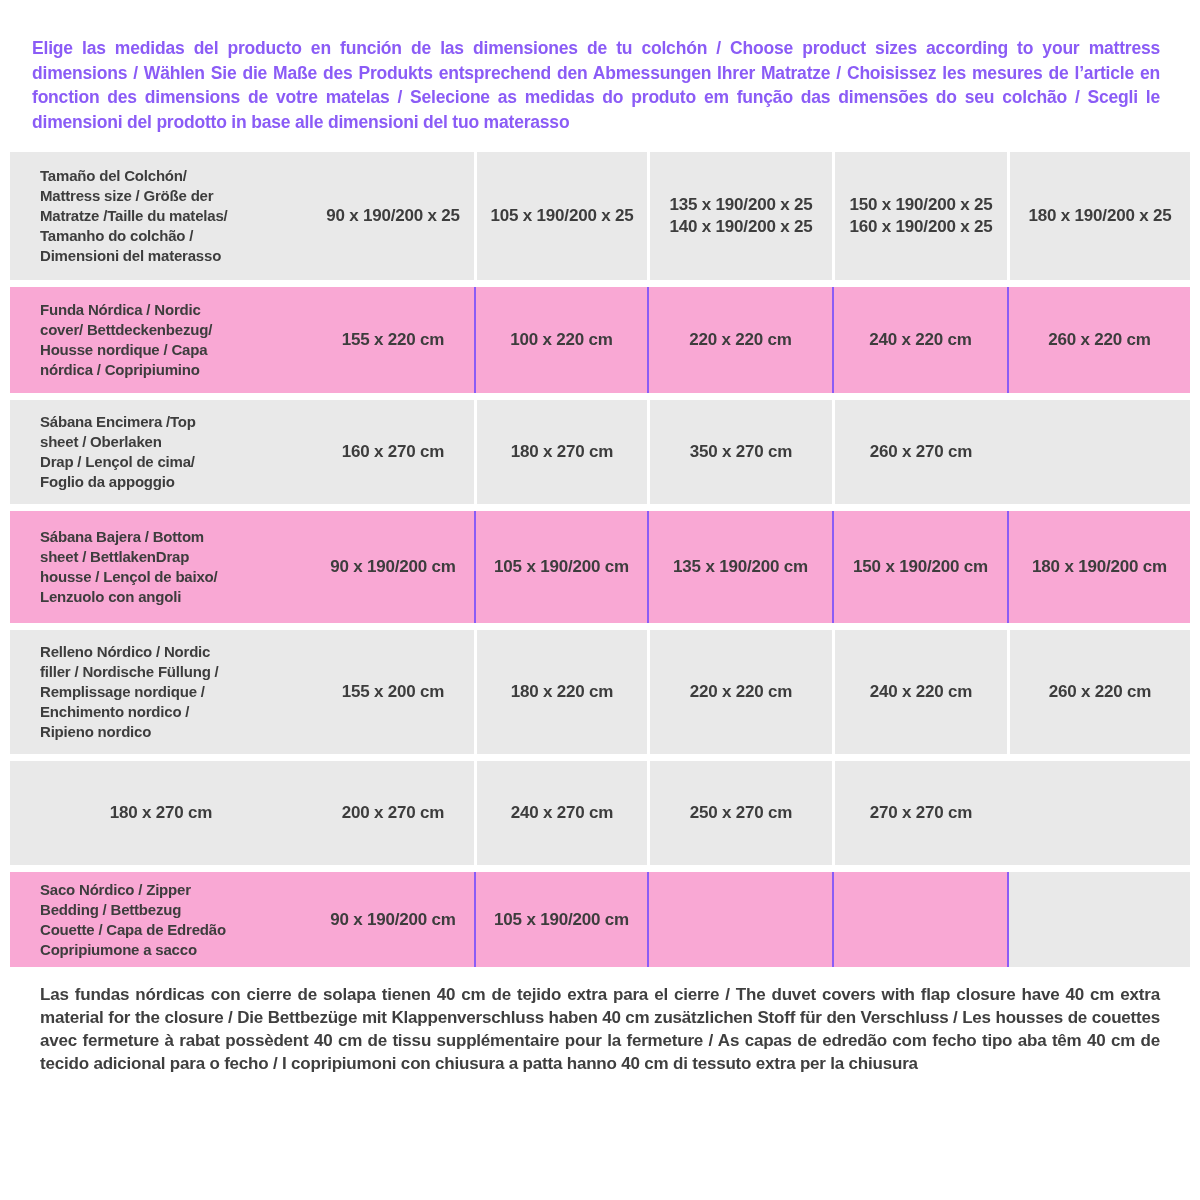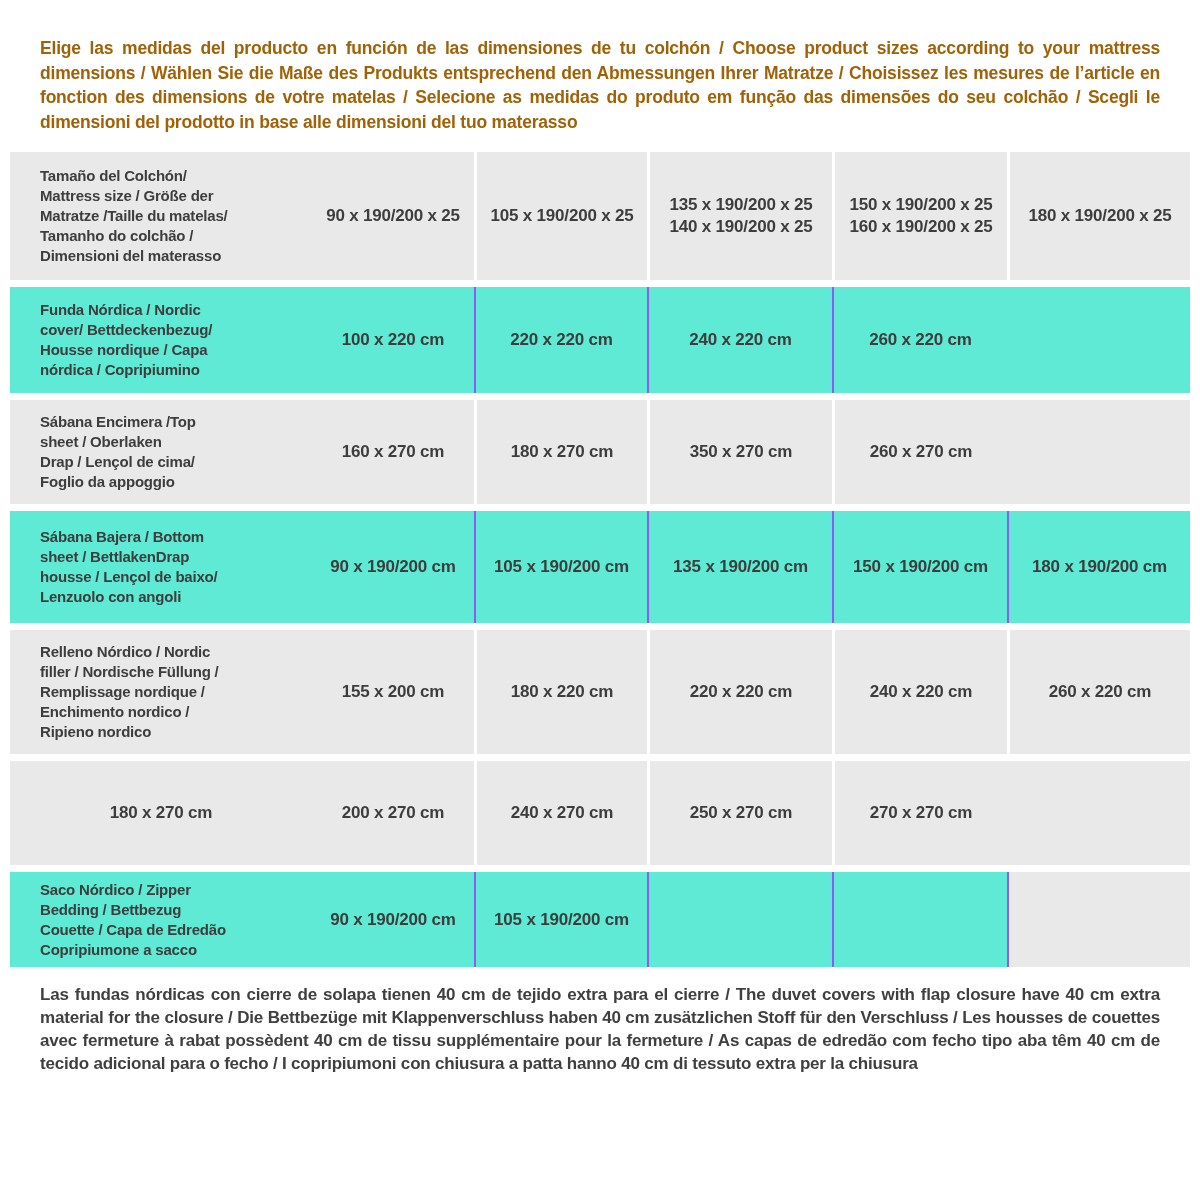--- a/index.html
+++ b/index.html
@@ -6,41 +6,41 @@
   body{
     width:1200px;height:1200px;
     font-family:"Liberation Sans","DejaVu Sans",sans-serif;
     color:#3d3d3d;
     -webkit-font-smoothing:antialiased;
   }
   .page{width:1200px;height:1200px;box-sizing:border-box;overflow:hidden;}
 
   .intro{
     margin:0;
-    padding:36px 40px 0 40px;
+    padding:36px 40px 0 32px;
     font-size:17.5px;
     font-weight:700;
     line-height:24.5px;
     letter-spacing:-0.2px;
     text-align:justify;
-    color:#a16207;
+    color:#8b5cf6;
   }
 
   .size-table{
     margin:18px 10px 0 10px;
     width:1180px;
     display:flex;
     flex-direction:column;
     row-gap:7px;
   }
   .row{
     display:grid;
     grid-template-columns:302px 162px 173px 185px 175px 183px;
     width:1180px;
-    background:#5eead4;
+    background:#f9a8d4;
   }
   .row.shaded{background:#e9e9e9;}
   .cell{
     display:flex;
     align-items:center;
     justify-content:center;
     text-align:center;
     font-weight:700;
     font-size:17px;
     letter-spacing:-0.2px;
@@ -96,20 +96,21 @@
       <div class="cell">150 x 190/200 x 25
 160 x 190/200 x 25</div>
       <div class="cell">180 x 190/200 x 25</div>
     </div>
 
     <div class="row" style="height:106px">
       <div class="cell label">Funda Nórdica /  Nordic
 cover/ Bettdeckenbezug/
 Housse nordique  / Capa
 nórdica / Copripiumino</div>
+      <div class="cell">155 x 220 cm</div>
       <div class="cell">100 x 220 cm</div>
       <div class="cell">220 x 220 cm</div>
       <div class="cell">240 x 220 cm</div>
       <div class="cell">260 x 220 cm</div>
     </div>
 
     <div class="row shaded" style="height:104px">
       <div class="cell label">Sábana Encimera /Top
 sheet / Oberlaken
 Drap / Lençol de cima/

